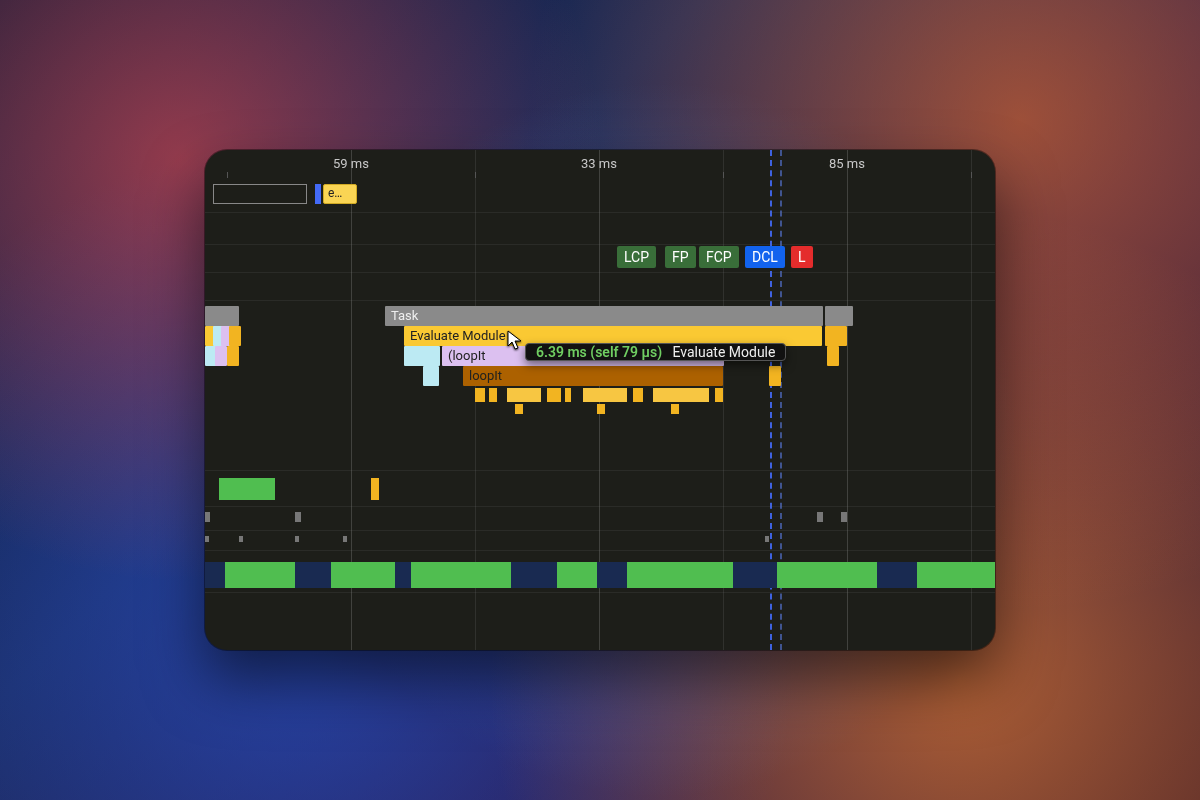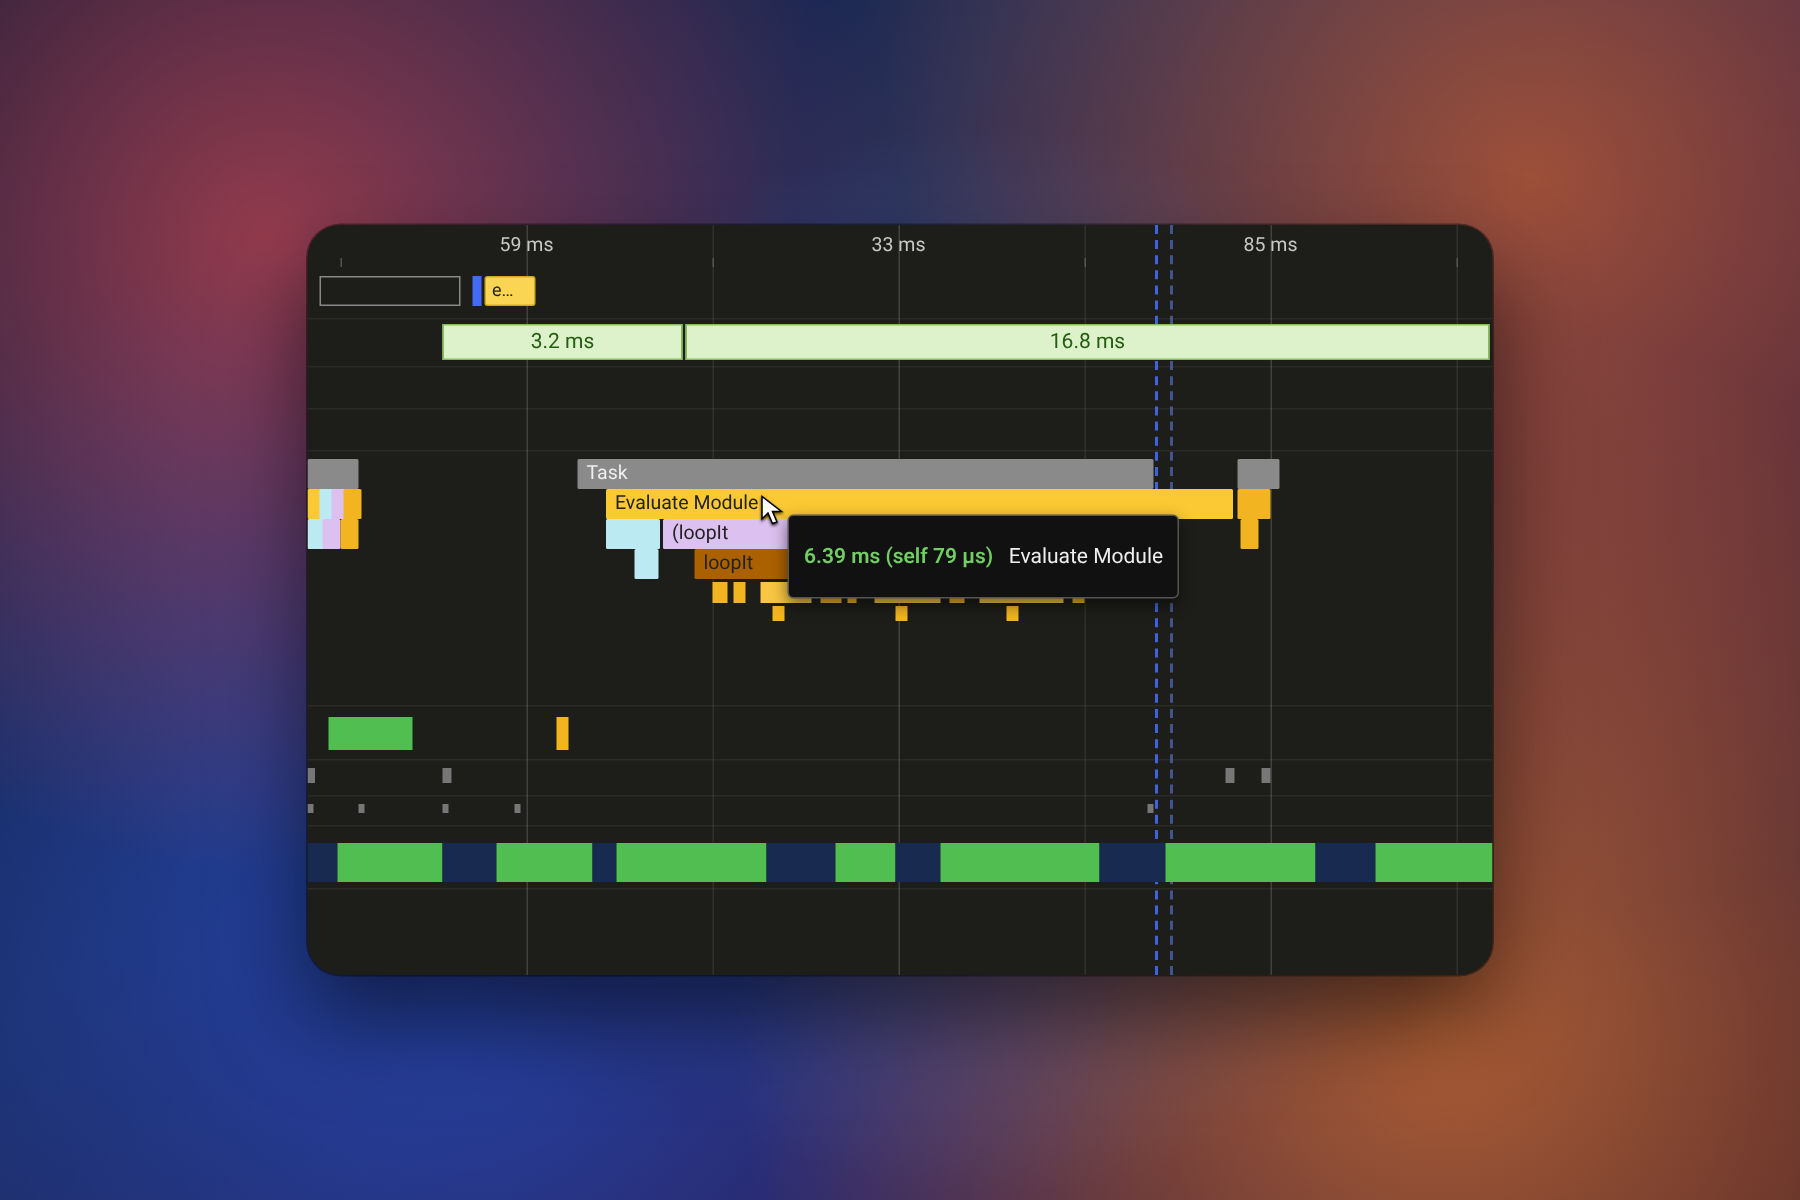--- a/index.html
+++ b/index.html
@@ -63,21 +63,21 @@
   .bar.gray   { background:#8a8a8a; color:#eee; }
   .bar.yellow { background:#f2c94c; }
   .bar.cyan   { background:#c2e8f0; }
   .bar.violet { background:#d9c2ea; }
   .bar.pink   { background:#a16207; }
   .bar.ygold  { background:#e8b43a; }
   .thinbar { position:absolute; height:14px; background:#e8b43a; }
   .ygold2 { background:#efc658; }
 
   
-  .tooltip { position:absolute; background:#111; border:1px solid #555; border-radius:4px; padding:19px 10px; font-size:14px; color:#eee; white-space:nowrap; box-shadow:0 4px 10px rgba(0,0,0,0.5); z-index:50;}
+  .tooltip { position:absolute; background:#111; border:1px solid #555; border-radius:4px; padding:0 10px; font-size:14px; color:#eee; white-space:nowrap; box-shadow:0 4px 10px rgba(0,0,0,0.5); z-index:50;}
   .tooltip .dur { color:#7bc96f; font-weight:600; }
   .tooltip .nm  { color:#eee; }
 
   .cursor { position:absolute; width:16px; height:22px; z-index:60; }
   .cursor svg { filter: drop-shadow(0 1px 1px rgba(0,0,0,0.8)); }
 
   
   .lane { position:absolute; left:0; right:0; }
   .lane .seg { position:absolute; height:100%; }
   .seg.green { background:#5db95d; }
@@ -115,43 +115,46 @@
 </div>
 
 <div class="overview">
   <div class="ov-frame" style="left:8px; width:94px"></div>
   <div class="ov-blue" style="left:110px"></div>
   <div class="ov-chip" style="left:118px; width:34px"><span>e…</span></div>
 </div>
 
 <div class="hline" style="top:62px"></div>
 
-<div class="frames">
-  <div class="frame-bar" style="left:90px; width:160px"><span>3.2 ms</span></div>
-  <div class="frame-bar" style="left:252px; width:536px"><span>16.8 ms</span></div>
-</div>
 
 <div class="hline" style="top:94px"></div>
 
+<div class="badges">
+  <span class="badge mgreen" style="left:412px">LCP</span>
+  <span class="badge mgreen" style="left:460px">FP</span>
+  <span class="badge mgreen" style="left:494px">FCP</span>
+  <span class="badge mblue" style="left:540px">DCL</span>
+  <span class="badge mred" style="left:586px">L</span>
+</div>
 
 <div class="hline" style="top:122px"></div>
 <div class="hline" style="top:150px"></div>
 
 <div class="flame" style="top:156px">
 
   <div class="bar gray" style="left:0; width:34px; top:0"></div>
   <div class="bar yellow" style="left:0; width:6px;  top:20px"></div>
   <div class="bar cyan" style="left:8px; width:6px; top:20px"></div>
   <div class="bar violet" style="left:16px; width:6px; top:20px"></div>
   <div class="bar ygold" style="left:24px; width:8px; top:20px"></div>
   <div class="bar cyan" style="left:0;  width:8px; top:40px"></div>
   <div class="bar violet" style="left:10px; width:10px; top:40px"></div>
   <div class="bar ygold" style="left:22px; width:10px; top:40px"></div>
 
-  <div class="bar gray" style="left:180px; width:384px; top:0"><span>Task</span></div>
+  <div class="bar gray" style="left:180px; width:438px; top:0"><span>Task</span></div>
   <div class="bar gray" style="left:620px; width:28px; top:0"></div>
 
   <div class="bar yellow" style="left:199px; width:418px; top:20px"><span>Evaluate Module</span></div>
   <div class="bar ygold" style="left:620px; width:22px; top:20px"></div>
 
   <div class="bar cyan" style="left:199px; width:36px; top:40px"></div>
   <div class="bar violet" style="left:237px; width:282px; top:40px"><span>(loopIt</span></div>
   <div class="bar ygold" style="left:622px; width:12px; top:40px"></div>
 
   <div class="bar cyan" style="left:218px; width:16px; top:60px"></div>

